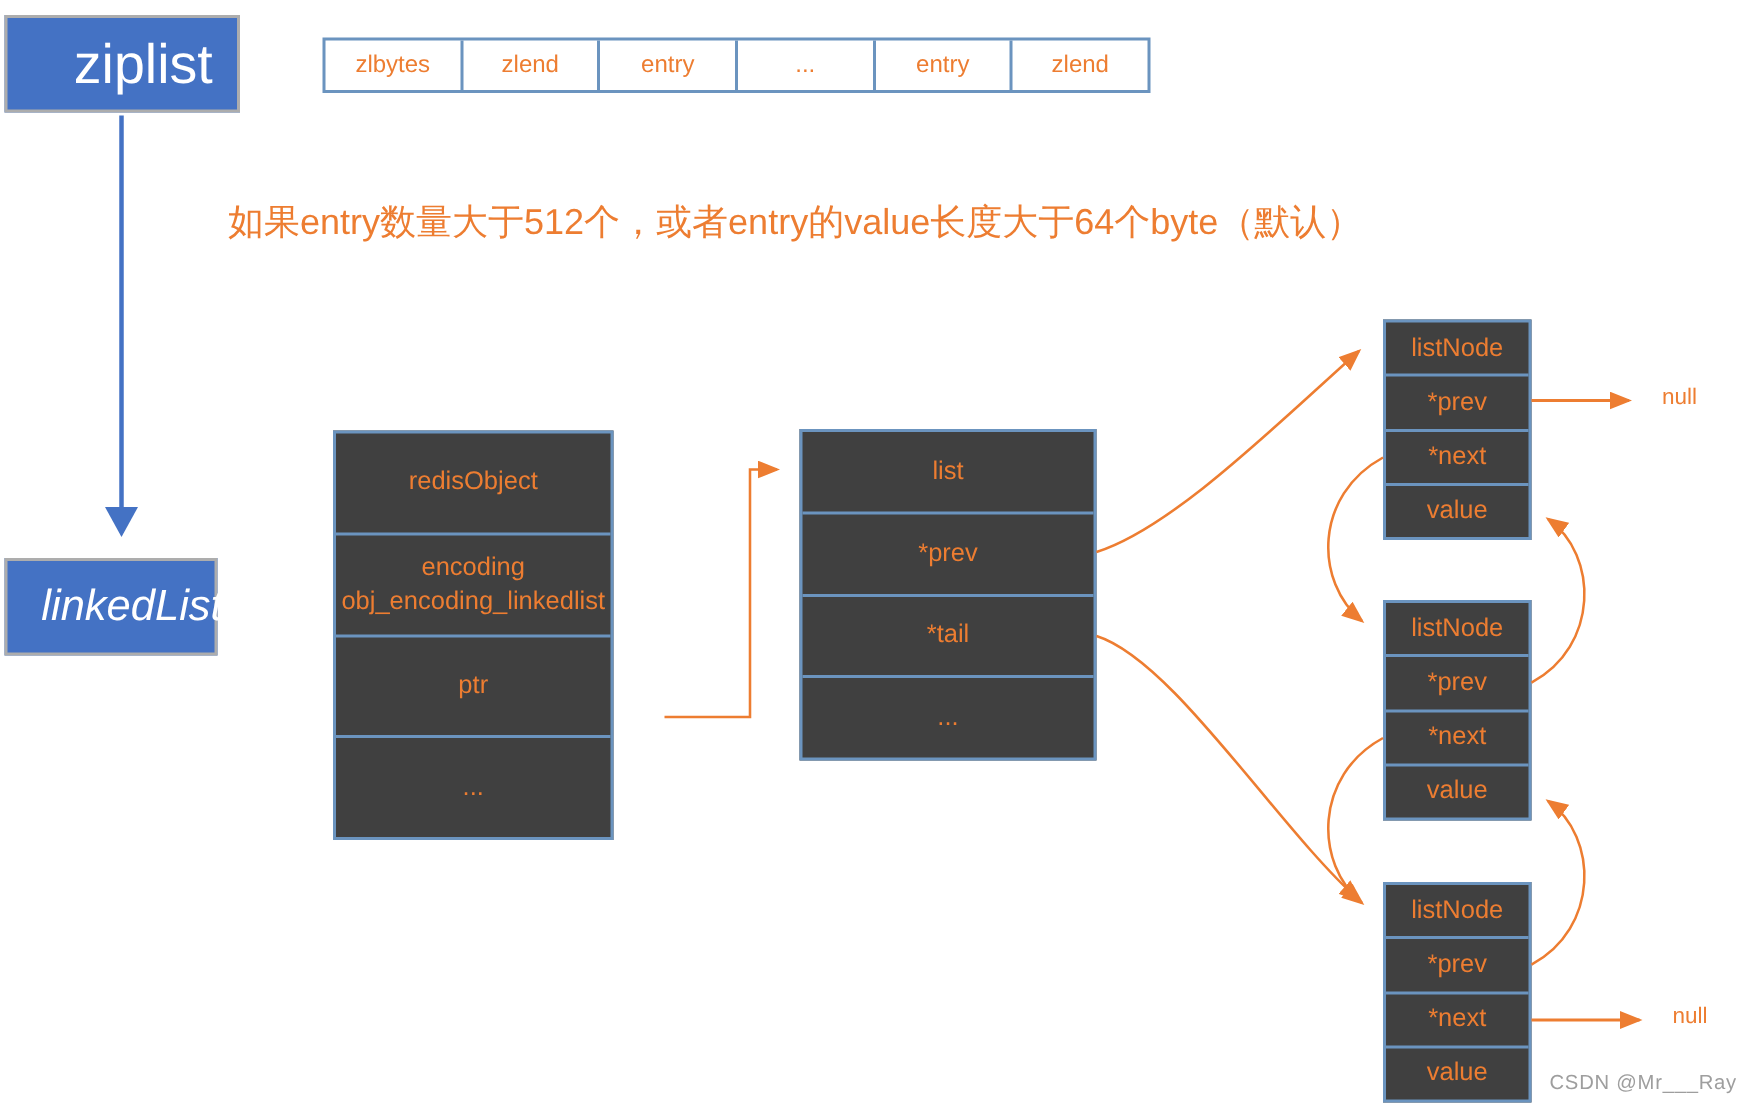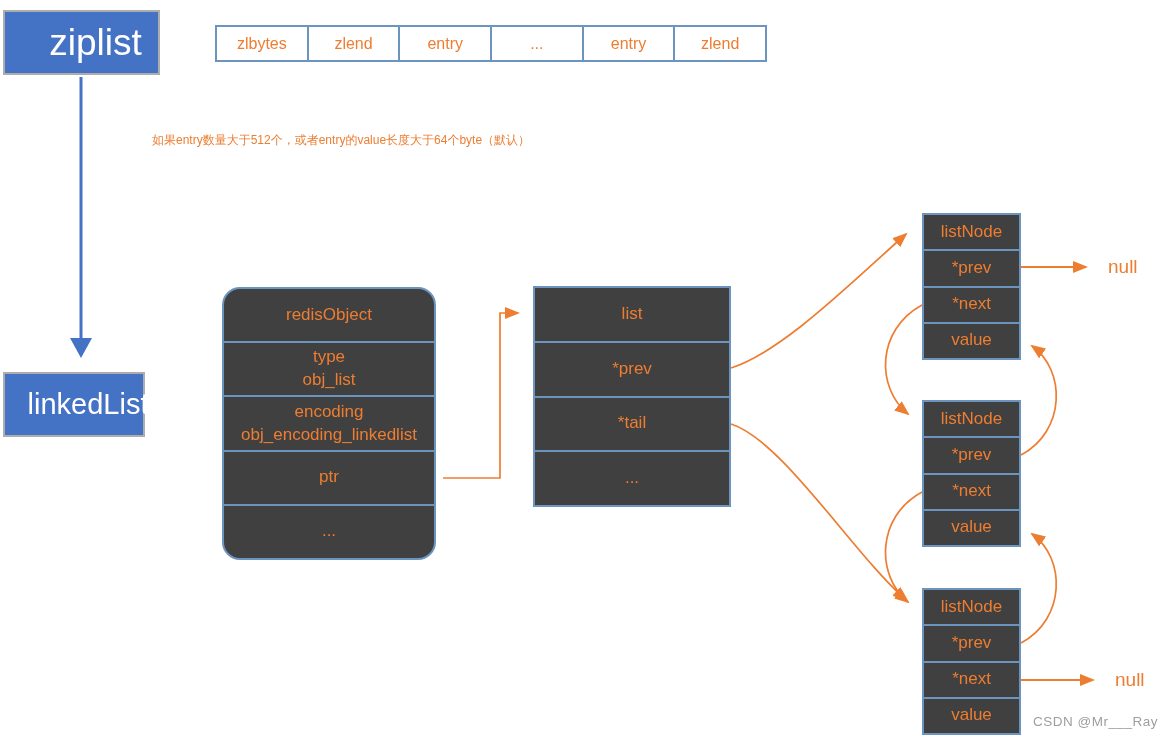--- a/index.html
+++ b/index.html
@@ -40,23 +40,23 @@
   .tbl{
     display:flex;flex-direction:column;box-sizing:border-box;
     border:2px solid var(--table-border);background:#404040;
   }
   .tbl .row{
     flex:1;display:flex;flex-direction:column;align-items:center;justify-content:center;
     color:var(--accent-orange);font-size:17px;line-height:1.35;text-align:center;
   }
   .tbl .row + .row{border-top:2px solid var(--table-border);}
   .note{
-    color:var(--accent-orange);font-size:12px;white-space:nowrap;
+    color:var(--accent-orange);font-size:24px;white-space:nowrap;
   }
-  .null-label{color:var(--accent-orange);font-size:19px;}
+  .null-label{color:var(--accent-orange);font-size:15px;}
   .watermark{color:var(--watermark);font-size:13.5px;letter-spacing:.5px;}
   svg.connectors{position:absolute;left:0;top:0;pointer-events:none;}
   .line-orange{stroke:var(--accent-orange);fill:none;stroke-width:1.7;}
   .line-orange.thick{stroke-width:2;}
   .line-blue{stroke:var(--accent-blue);fill:none;stroke-width:3;}
   .fill-orange{fill:var(--accent-orange);}
   .fill-blue{fill:var(--accent-blue);}
 </style>
 </head>
 <body>
@@ -71,31 +71,27 @@
     <div class="cell">zlbytes</div>
     <div class="cell">zlend</div>
     <div class="cell">entry</div>
     <div class="cell">...</div>
     <div class="cell">entry</div>
     <div class="cell">zlend</div>
   </div>
 
   <div class="abs note" style="left:152px;top:132px;">如果entry数量大于512个，或者entry的value长度大于64个byte（默认）</div>
 
-  <div class="abs bluebox med" style="left:3px;top:372px;width:142px;height:65px;">
+  <div class="abs bluebox med" style="left:3px;top:372px;width:142px;height:65px;font-style:italic;">
     <span>linkedList</span>
   </div>
 
-  <div class="abs tbl" style="left:222px;top:287px;width:214px;height:273px;border-radius:18px;">
+  <div class="abs tbl" style="left:222px;top:287px;width:187px;height:273px;">
     <div class="row">
       <div>redisObject</div>
-    </div>
-    <div class="row">
-      <div>type</div>
-      <div>obj_list</div>
     </div>
     <div class="row">
       <div>encoding</div>
       <div>obj_encoding_linkedlist</div>
     </div>
     <div class="row">
       <div>ptr</div>
     </div>
     <div class="row">
       <div>...</div>

